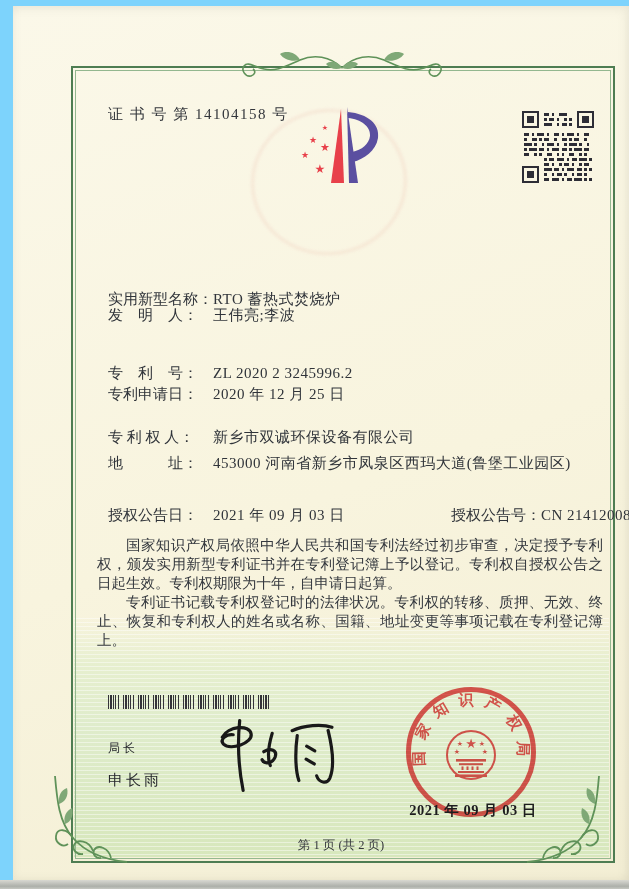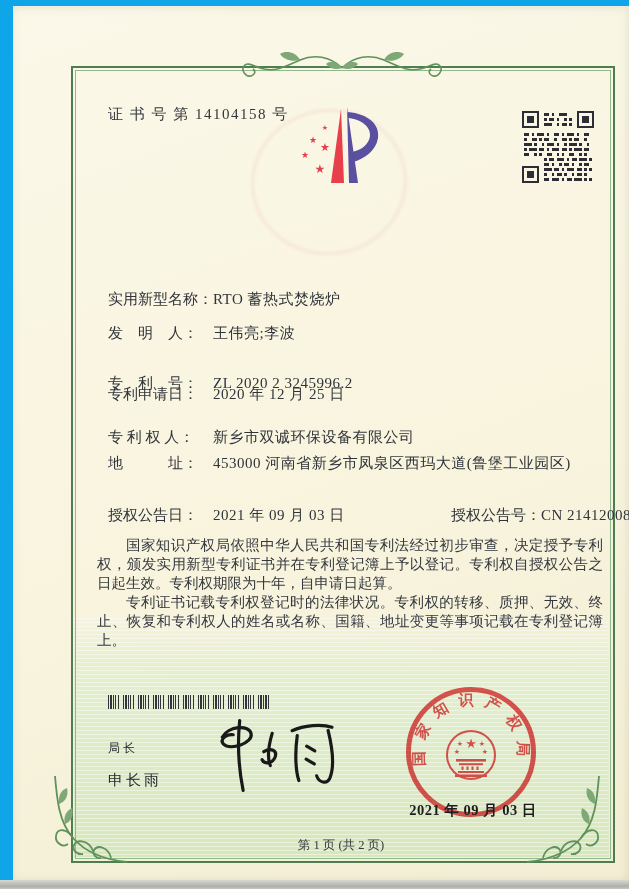--- a/index.html
+++ b/index.html
@@ -1,20 +1,20 @@
 <!DOCTYPE html>
 <html><head>
 <meta charset="utf-8">
 <style>
   html,body{margin:0;padding:0;}
   body{
     width:629px;height:889px;background:#fdfdfb;overflow:hidden;
     font-family:"Liberation Serif","DejaVu Serif",serif;
   }
-  .page{position:relative;width:629px;height:889px;background:#0ea5e9;}
+  .page{position:relative;width:629px;height:889px;background:#7dd3fc;}
   .paper{
     position:absolute;left:13px;top:6px;right:0;bottom:9px;
     background:linear-gradient(160deg,#fbf8e9 0%,#f8f4de 55%,#f3eed4 100%);
     box-shadow:inset -4px 4px 10px rgba(0,0,0,.05), inset 2px -2px 8px rgba(0,0,0,.04);
   }
   .scan-strip-bottom{
     position:absolute;left:0;right:0;bottom:0;height:9px;
     background:linear-gradient(180deg,#d9d9d2 0%,#adb0aa 70%,#c6c8c2 100%);
   }
   
@@ -132,24 +132,24 @@
         <path d="M9,23.5h19" stroke-dasharray="3 1 2 1 1 1"></path>
         <path d="M9,25.5h19" stroke-dasharray="1 2 1 1 2 1"></path>
         <path d="M9,27.5h19" stroke-dasharray="2 1 3 1 1 1"></path>
       </g>
     </svg>
 
 
     <div class="frow" style="top:284px">
       <span class="flabel">实用新型名称：</span><span class="fvalue">RTO 蓄热式焚烧炉</span>
     </div>
-    <div class="frow" style="top:318px">
+    <div class="frow" style="top:300px">
       <span class="flabel">发　明　人：</span><span class="fvalue">王伟亮;李波</span>
     </div>
-    <div class="frow" style="top:368px">
+    <div class="frow" style="top:358px">
       <span class="flabel">专　利　号：</span><span class="fvalue">ZL 2020 2 3245996.2</span>
     </div>
     <div class="frow" style="top:379px">
       <span class="flabel">专利申请日：</span><span class="fvalue">2020 年 12 月 25 日</span>
     </div>
     <div class="frow" style="top:422px">
       <span class="flabel">专 利 权 人：</span><span class="fvalue">新乡市双诚环保设备有限公司</span>
     </div>
     <div class="frow" style="top:448px">
       <span class="flabel">地　　　址：</span><span class="fvalue">453000 河南省新乡市凤泉区西玛大道(鲁堡工业园区)</span>

